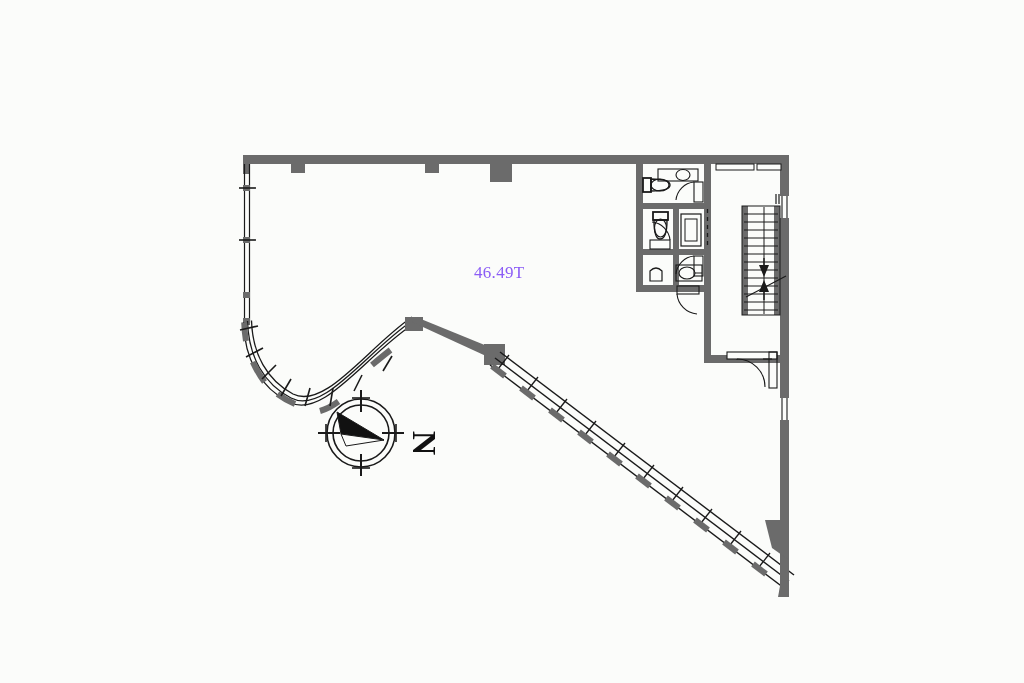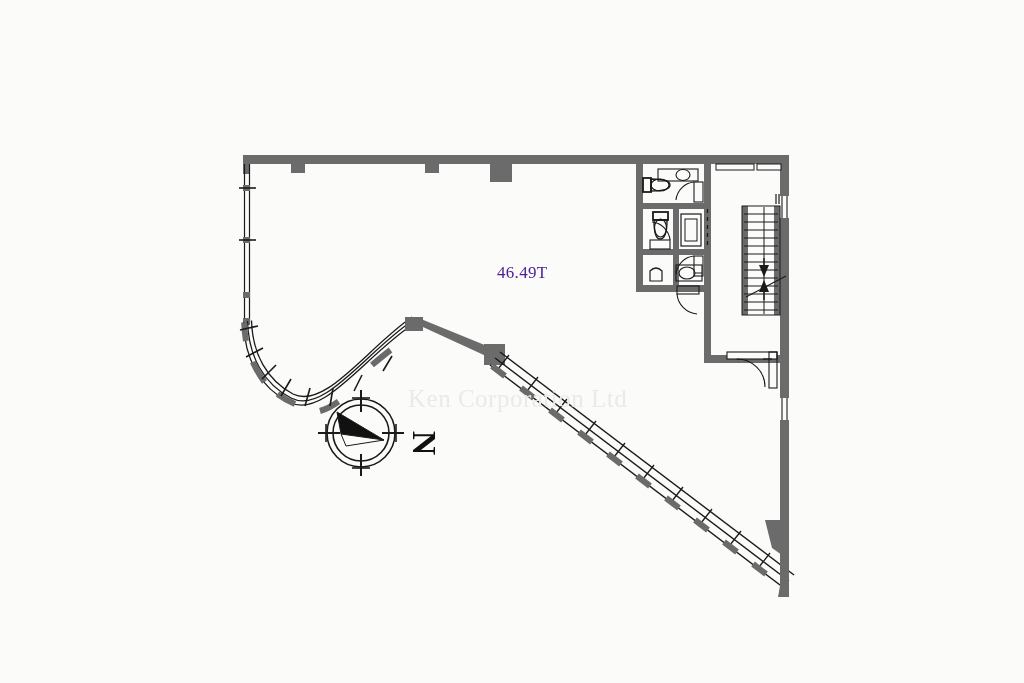--- a/index.html
+++ b/index.html
@@ -17,25 +17,25 @@
   }
   #plan-svg {
     position: absolute;
     left: 0;
     top: 0;
     width: 1024px;
     height: 683px;
   }
   .area-label {
     position: absolute;
-    left: 497px;
+    left: 474px;
     top: 263px;
     font-family: "Liberation Serif", serif;
     font-size: 17px;
-    color: #4c1d95;
+    color: #8b5cf6;
     letter-spacing: 0.3px;
     white-space: nowrap;
   }
   .watermark {
     position: absolute;
     left: 408px;
     top: 385px;
     font-family: "Liberation Serif", serif;
     font-size: 25px;
     color: #e9ebe7;
@@ -338,19 +338,18 @@
 
         <polygon points="337,412 384,440 341,434" fill="#111111"></polygon>
 
         <polygon points="337,412 341,434 384,440" fill="none" stroke="#1a1a1a" stroke-width="1"></polygon>
         <polygon points="341,434 384,440 346,446" fill="#fbfcfa" stroke="#1a1a1a" stroke-width="1"></polygon>
       </g>
 
     </g>
   </svg>
 
-  <div class="watermark">Ken Corporation Ltd</div>
 
   <div class="area-label">46.49T</div>
 
   <div class="compass-n">N</div>
 
 </div>
 
 </body></html>

